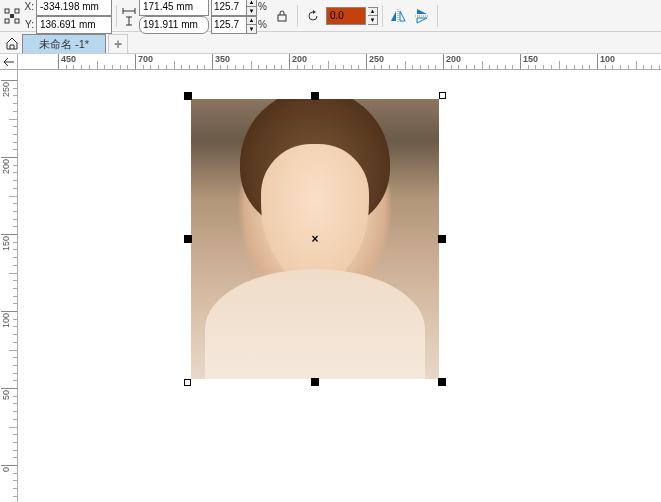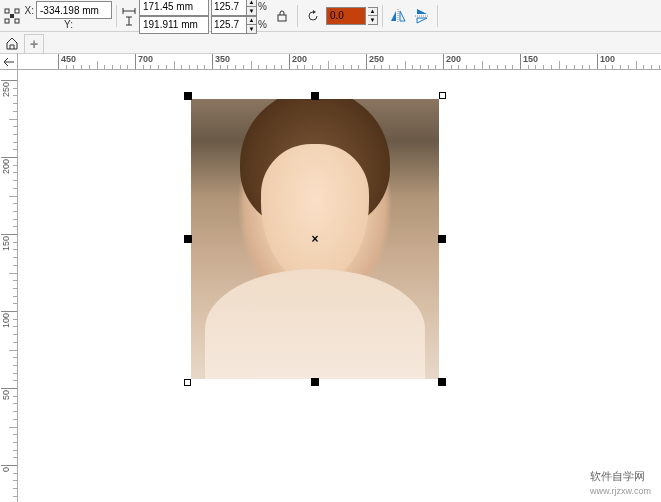--- a/index.html
+++ b/index.html
@@ -64,38 +64,39 @@
         <rect x="6" y="6" width="4" height="4" fill="#333"></rect>
       </svg>
   </div>
   <div class="tb-group" style="flex-direction:column;gap:0;">
     <div style="display:flex;align-items:center;gap:2px;">
       <span class="coord-label">X:</span>
       <input class="coord-input" value="-334.198 mm" style="">
     </div>
     <div style="display:flex;align-items:center;gap:2px;">
       <span class="coord-label">Y:</span>
+      <input class="coord-input" value="136.691 mm" style="">
     </div>
   </div>
   <div class="tb-sep"></div>
   <div class="coord-icons">
     <svg width="14" height="10" viewBox="0 0 14 10">
         <line x1="1" y1="5" x2="13" y2="5" stroke="#333"></line>
         <line x1="1" y1="2" x2="1" y2="8" stroke="#333"></line>
         <line x1="13" y1="2" x2="13" y2="8" stroke="#333"></line>
       </svg>
     <svg width="14" height="10" viewBox="0 0 14 10">
         <line x1="7" y1="1" x2="7" y2="9" stroke="#333"></line>
         <line x1="4" y1="1" x2="10" y2="1" stroke="#333"></line>
         <line x1="4" y1="9" x2="10" y2="9" stroke="#333"></line>
       </svg>
   </div>
   <div class="tb-group" style="flex-direction:column;gap:0;">
     <input class="coord-input" style="width: 70px;" value="171.45 mm">
-    <input class="coord-input" style="width: 70px;" value="191.911 mm">
+    <input class="coord-input" style="width: 70px; border-radius: 7px;" value="191.911 mm">
   </div>
   <div class="tb-group" style="flex-direction:column;gap:0;">
     <div style="display:flex;align-items:center;">
       <input class="pct-input" value="125.7" style="">
       <div class="spinner">
           <div>▲</div>
           <div>▼</div>
         </div>
       <span class="pct-suffix">%</span>
     </div>
@@ -143,20 +144,21 @@
   </div>
   <div class="tb-sep"></div>
 </div>
 
 <div class="tabbar">
   <div class="home-icon">
     <svg width="14" height="14" viewBox="0 0 14 14">
         <path d="M2 7 L7 2 L12 7 L12 13 L2 13 Z M5 13 L5 9 L9 9 L9 13" fill="none" stroke="#333"></path>
       </svg>
   </div>
+  <div class="doc-tab">未命名 -1*</div>
   <div class="add-tab">+</div>
 </div>
 
 <div class="ruler-corner">
   <svg width="14" height="12" viewBox="0 0 14 12" style="margin:2px">
       <path d="M2 6 L6 2 M2 6 L6 10 M2 6 L12 6" stroke="#333" fill="none"></path>
     </svg>
 </div>
 <div class="ruler-h">
     <div class="tick-major-h" style="left: 40px;"></div>
@@ -321,17 +323,13 @@
     <div class="handle h-tl"></div>
     <div class="handle h-tm"></div>
     <div class="handle hollow h-tr"></div>
     <div class="handle h-ml"></div>
     <div class="center-mark">×</div>
     <div class="handle h-mr"></div>
     <div class="handle hollow h-bl"></div>
     <div class="handle h-bm"></div>
     <div class="handle h-br"></div>
   </div>
-  <div class="watermark">
-    <div>软件自学网</div>
-    <div class="sub">www.rjzxw.com</div>
-  </div>
 </div>
 
 </body></html>

